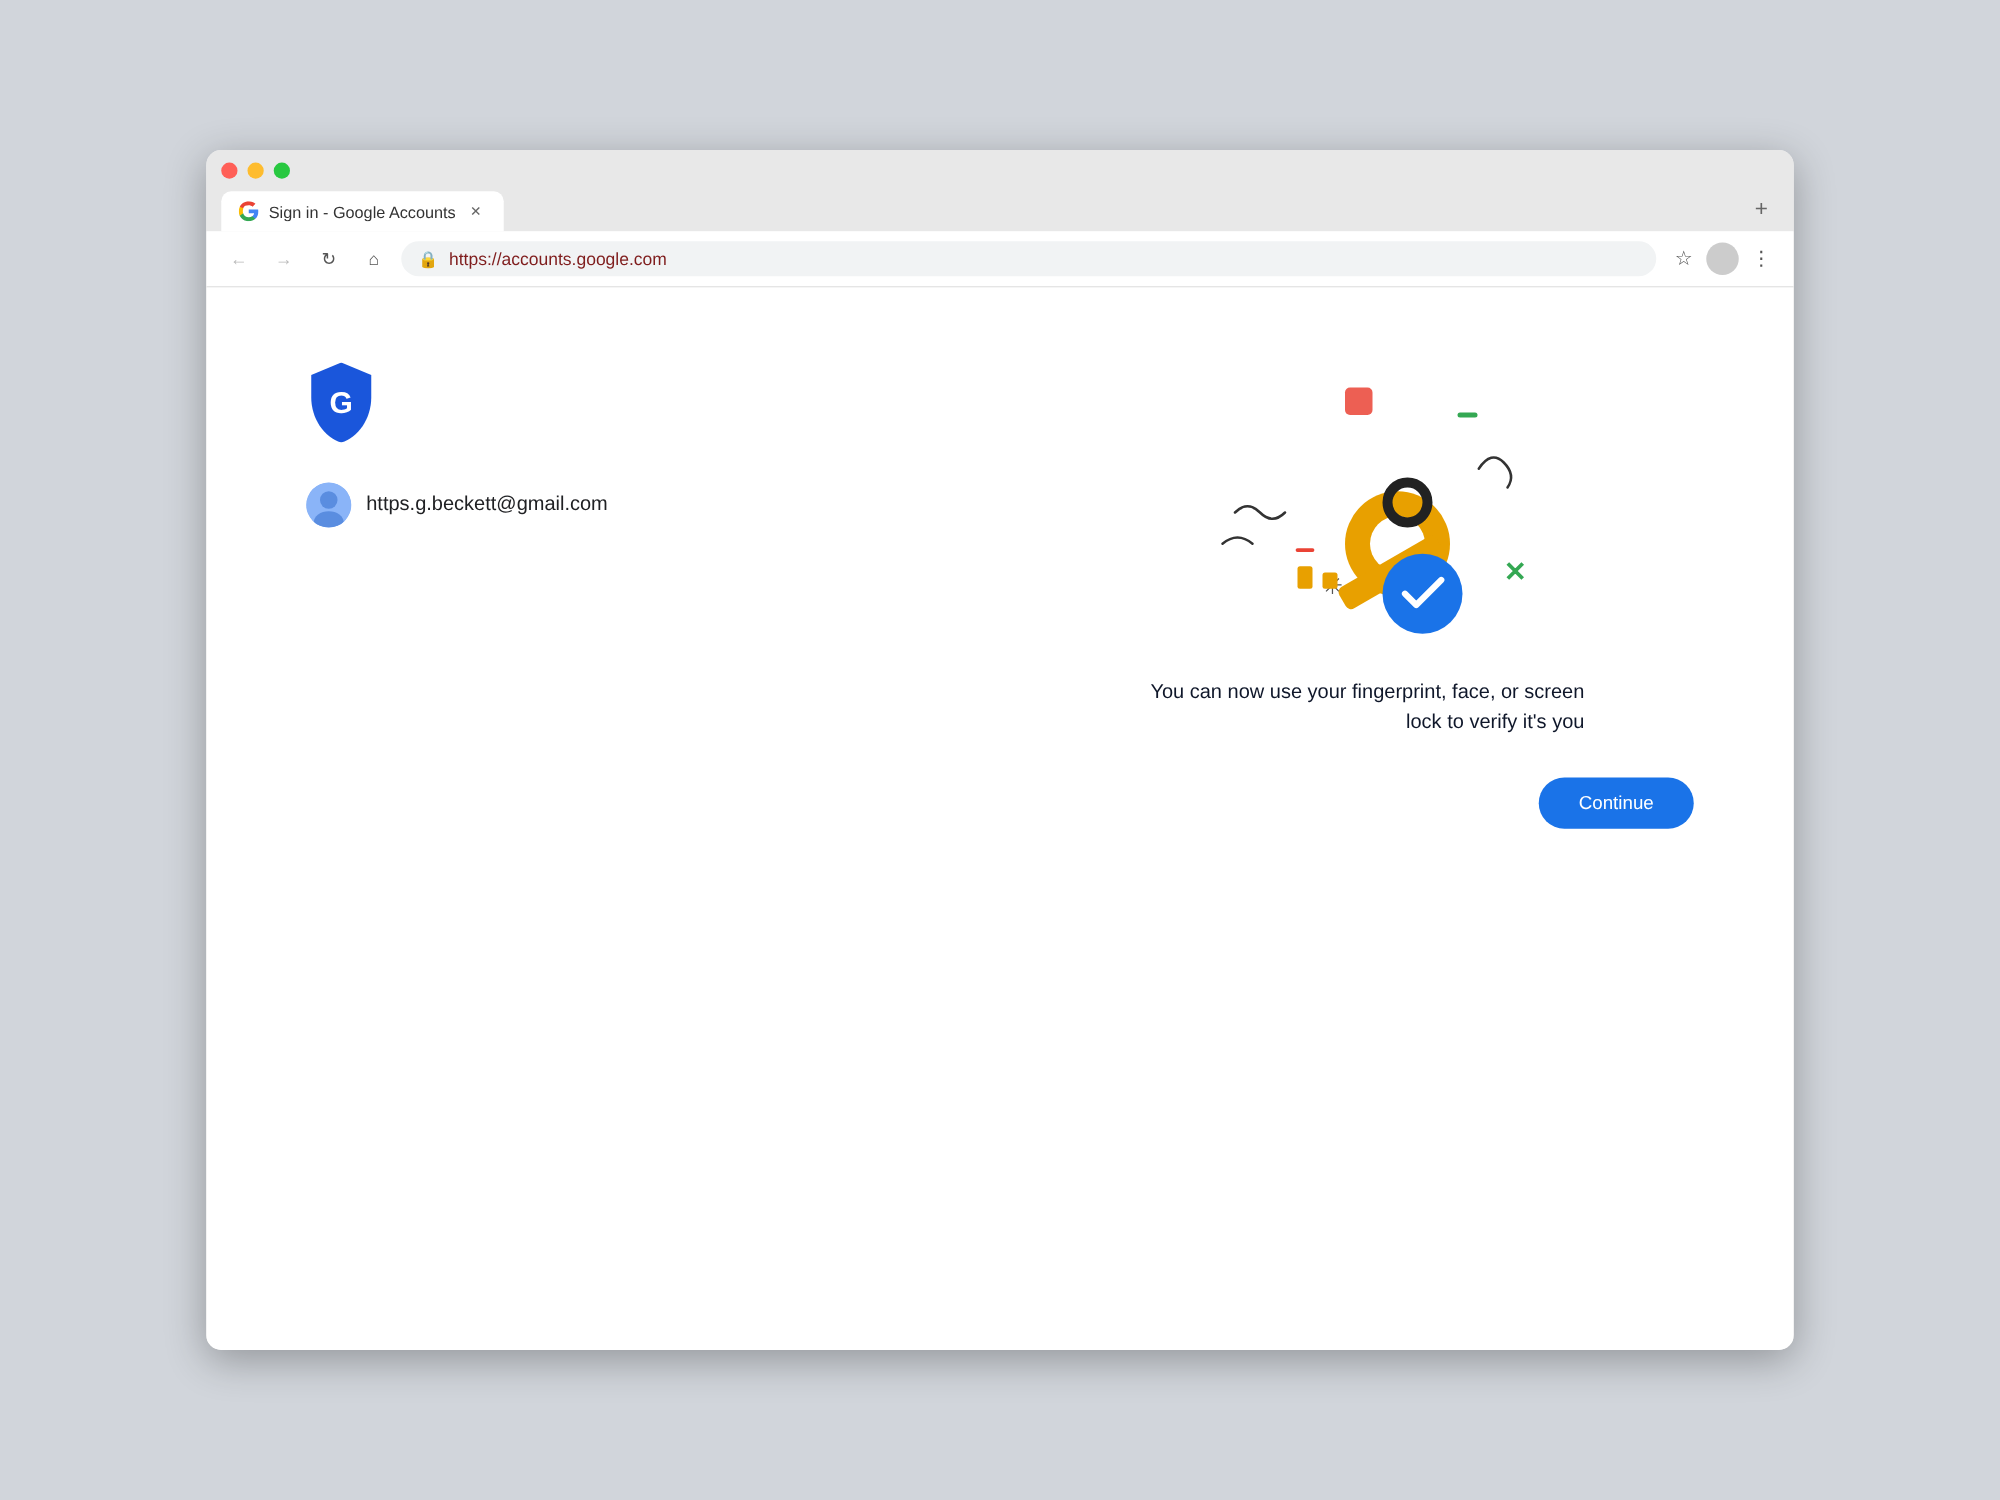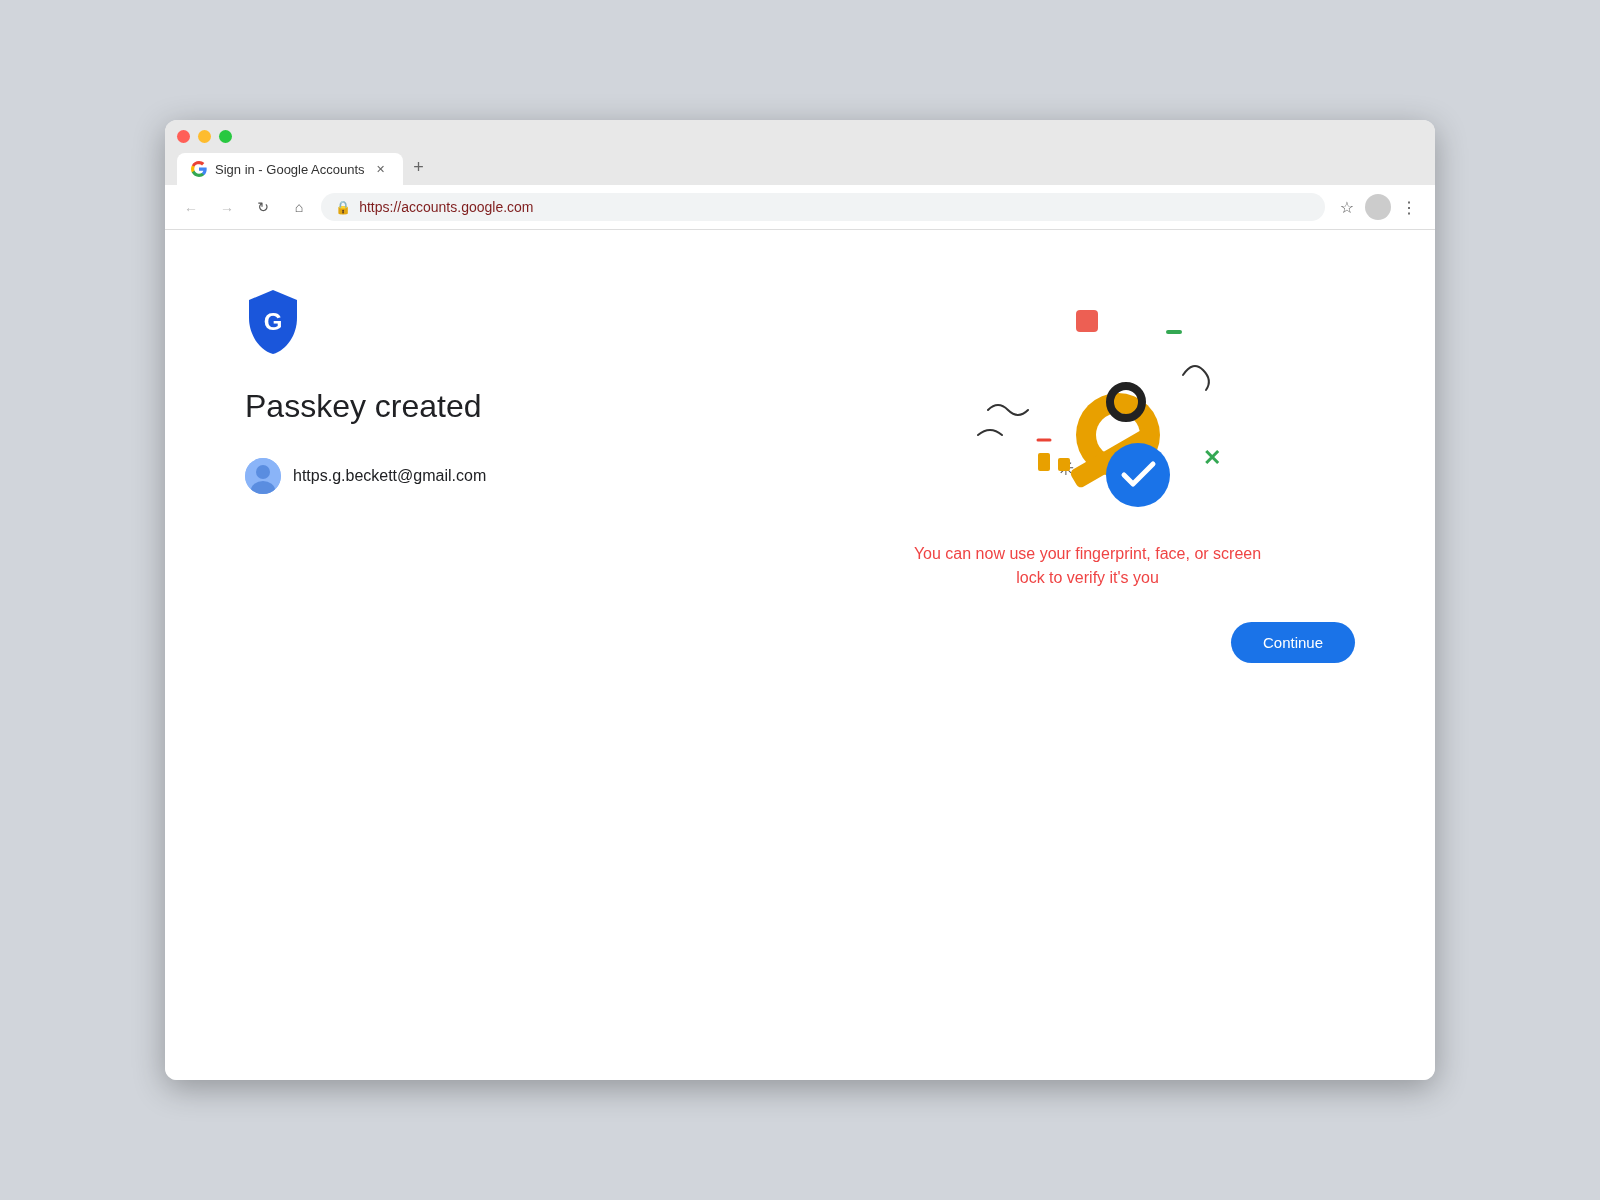--- a/index.html
+++ b/index.html
@@ -45,20 +45,21 @@
       border-radius: 50%;
     }
     .traffic-light.close { background: #ff5f57; }
     .traffic-light.minimize { background: #febc2e; }
     .traffic-light.maximize { background: #28c840; }
 
     .tabs-row {
       display: flex;
       align-items: flex-end;
       gap: 2px;
+      justify-content: space-between;
     }
 
     .tab {
       display: flex;
       align-items: center;
       gap: 8px;
       background: white;
       border-radius: 8px 8px 0 0;
       padding: 8px 14px;
       min-width: 220px;
@@ -249,23 +250,23 @@
     }
 
     
     .illustration-svg {
       width: 100%;
       height: 100%;
     }
 
     .description-text {
       font-size: 16px;
-      color: #ef4444;
+      color: #0f172a;
       line-height: 1.5;
-      text-align: center;
+      text-align: right;
       max-width: 360px;
     }
 
     .continue-btn {
       background: #1a73e8;
       color: #ffffff;
       border: none;
       border-radius: 24px;
       padding: 12px 32px;
       font-size: 15px;
@@ -320,21 +321,20 @@
 
   <div class="page-content">
 
     <div class="left-panel">
 
       <svg class="google-shield" viewBox="0 0 56 64" xmlns="http://www.w3.org/2000/svg">
         <path d="M28 0L4 10v18c0 16.6 10.2 32.1 24 36 13.8-3.9 24-19.4 24-36V10L28 0z" fill="#1a56db"></path>
         <text x="28" y="40" text-anchor="middle" font-size="24" font-weight="bold" fill="white" font-family="Arial">G</text>
       </svg>
 
-      <h1 class="page-title">Passkey created</h1>
 
       <div class="user-row">
         <div class="user-avatar">
 
           <svg width="36" height="36" viewBox="0 0 36 36" xmlns="http://www.w3.org/2000/svg">
             <circle cx="18" cy="18" r="18" fill="#8ab4f8"></circle>
             <circle cx="18" cy="14" r="7" fill="#5a8de0"></circle>
             <ellipse cx="18" cy="32" rx="12" ry="9" fill="#5a8de0"></ellipse>
           </svg>
         </div>

